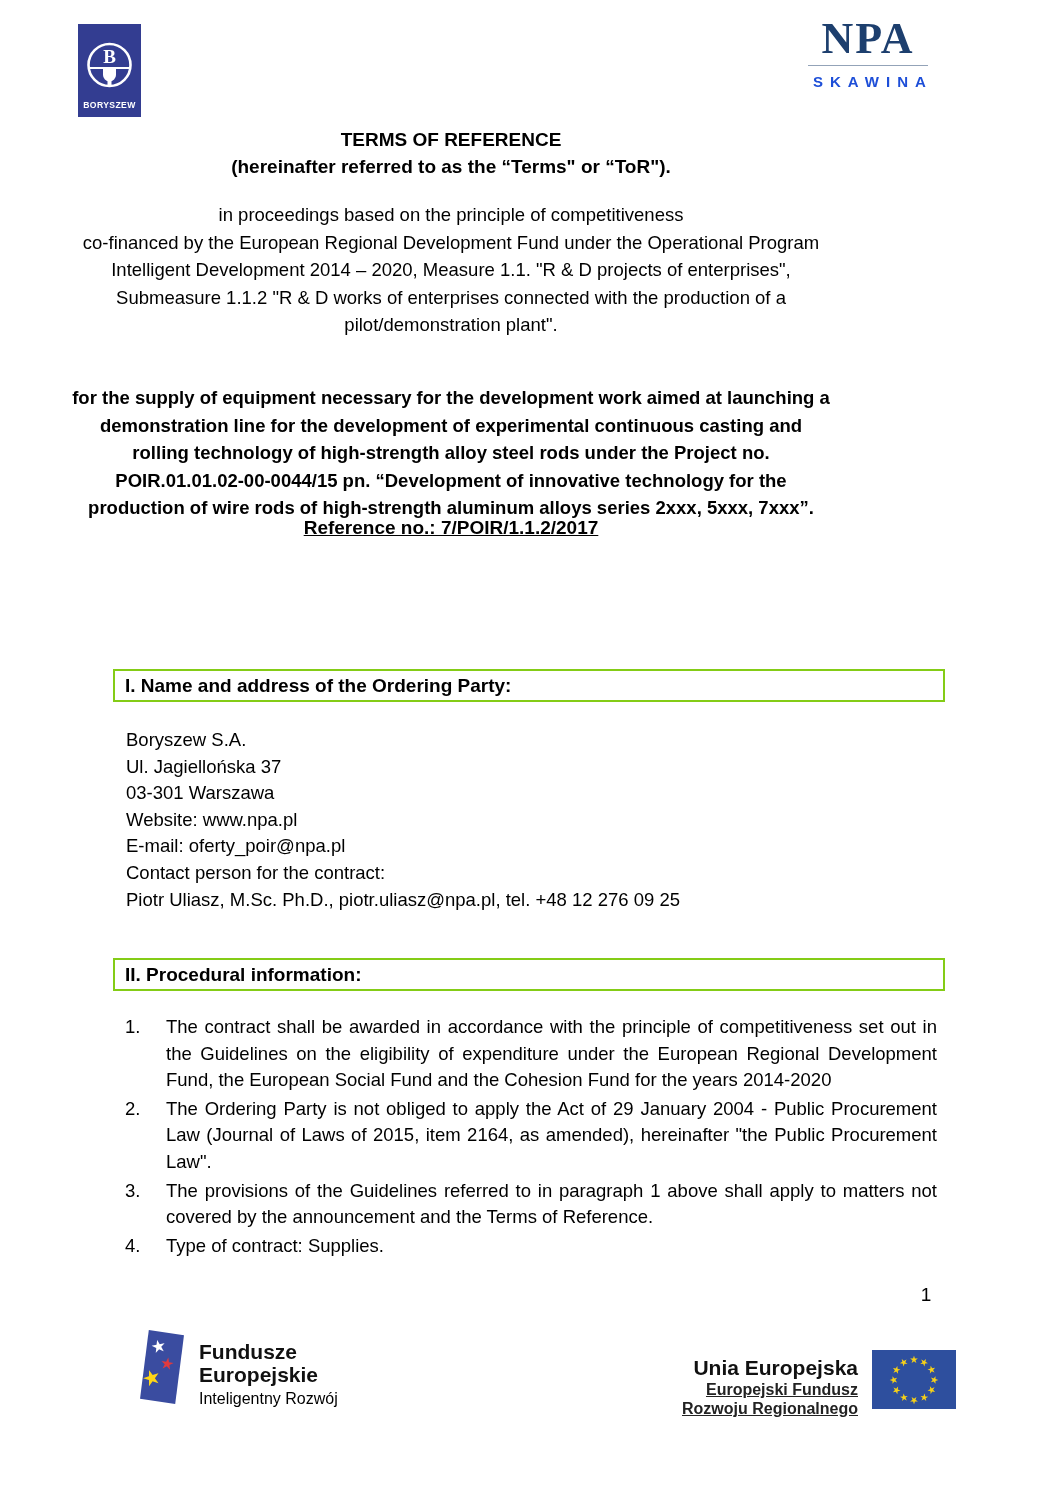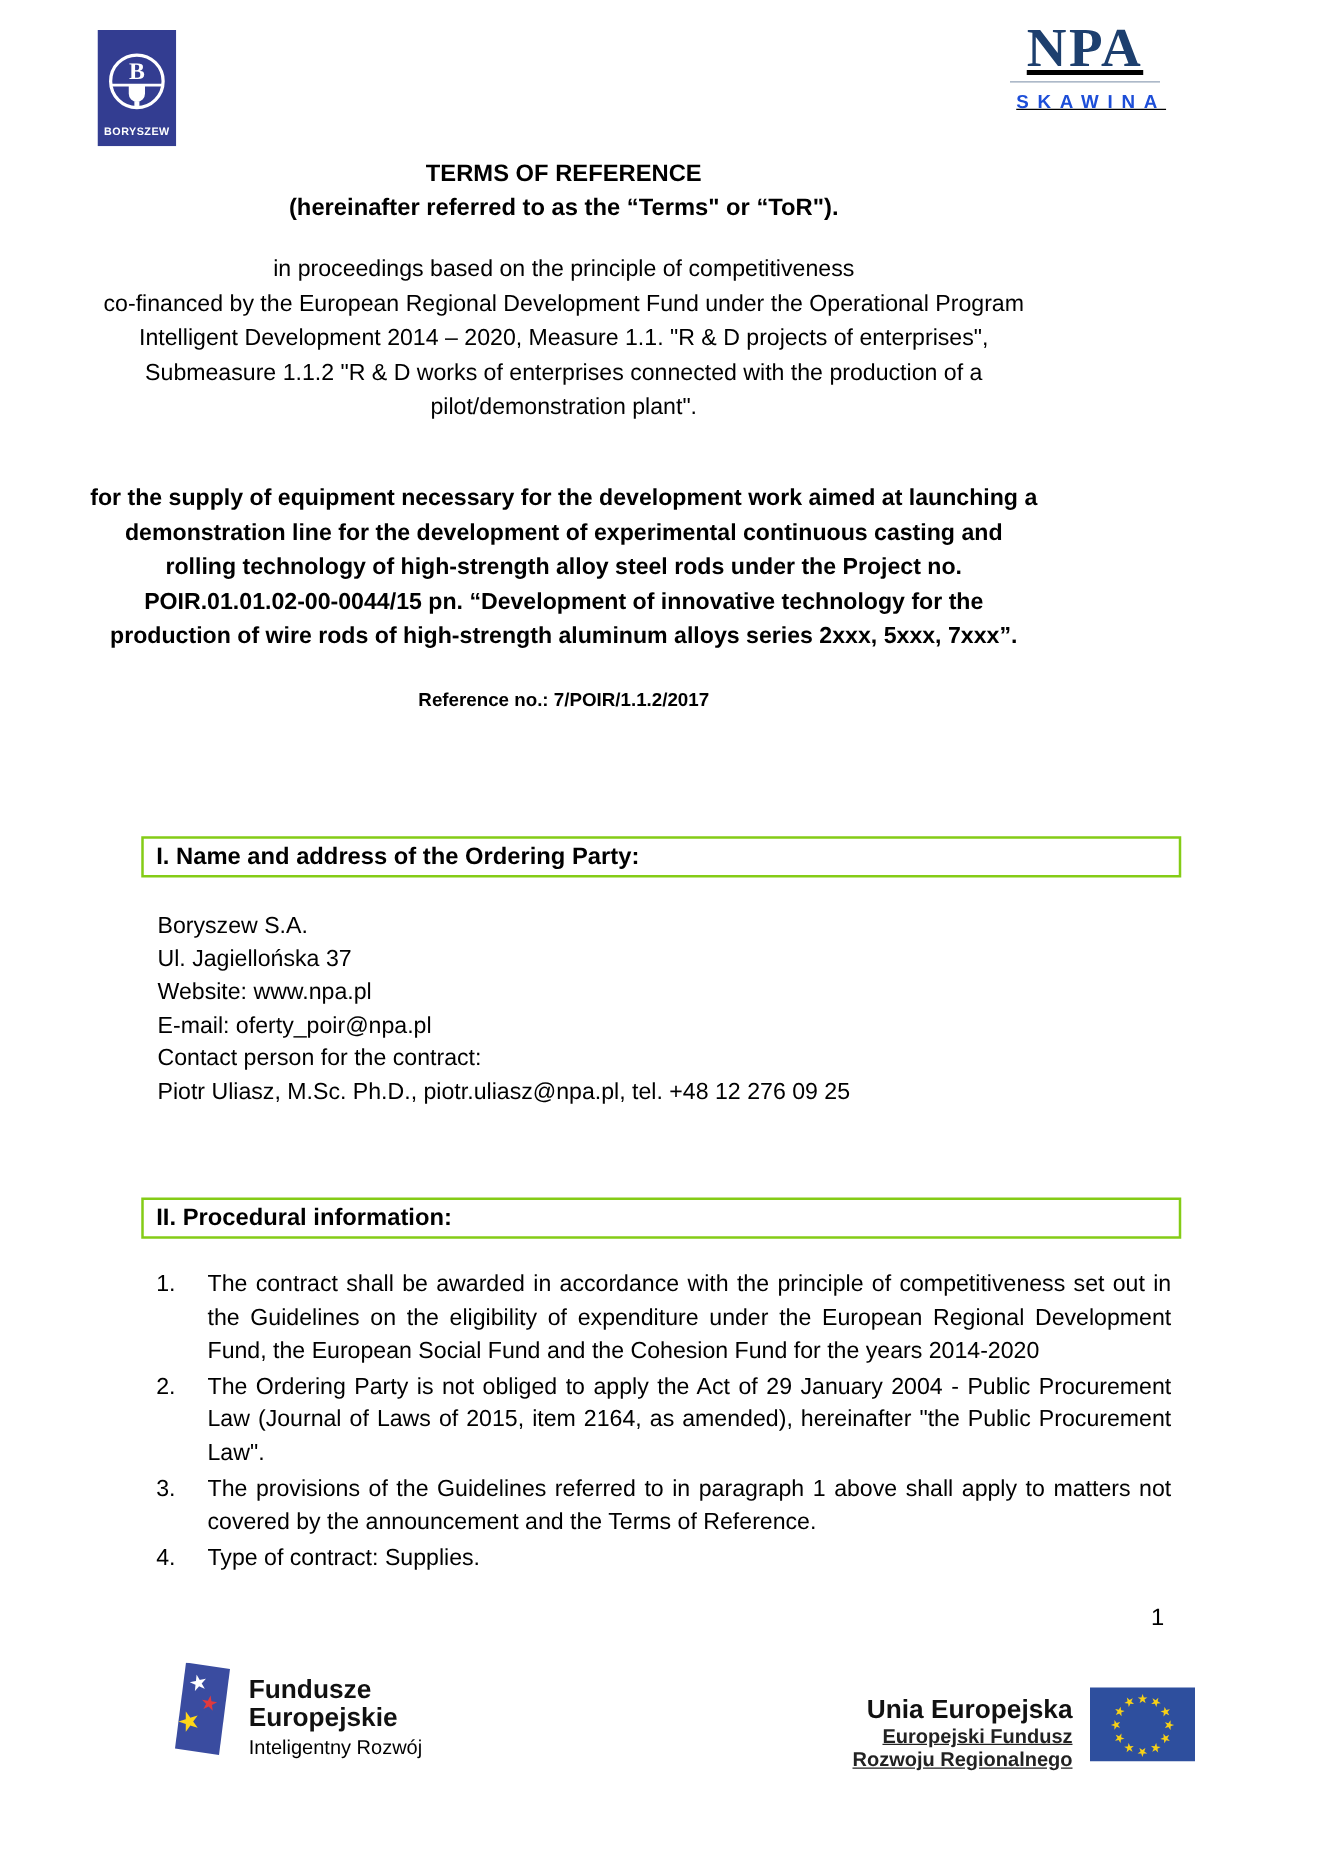--- a/index.html
+++ b/index.html
@@ -2,31 +2,31 @@
 <html><head>
 <meta charset="utf-8">
 <style>
   * { margin:0; padding:0; box-sizing:border-box; }
   html,body { background:#ffffff; }
   body { width:1058px; height:1497px; position:relative; font-family:"Liberation Sans", sans-serif; color:#000; }
   .page { position:relative; width:1058px; height:1497px; background:#fff; overflow:hidden; }
 
   
   .boryszew { position:absolute; left:78px; top:24px; width:63px; height:93px; }
-  .npa { position:absolute; left:806px; top:16px; width:124px; text-align:center;text-decoration:underline; }
+  .npa { position:absolute; left:806px; top:16px; width:124px; text-align:center; }
   .npa-name { font-family:"Liberation Serif", serif; font-weight:bold; font-size:44px; line-height:46px; color:#1d3f6e; letter-spacing:2px; }
   .npa-rule { border:none; border-top:1px solid #93a3b8; margin:3px 2px 7px 2px; }
   .npa-city { font-size:15px; font-weight:bold; color:#1d4ed8; letter-spacing:7px; padding-left:7px; }
 
   
   .centerblock { position:absolute; left:0; width:902px; text-align:center; }
   .title-block { top:126px; font-weight:bold; font-size:19px; line-height:27px; }
   .intro-block { top:201px; font-size:18.5px; line-height:27.5px; }
   .subject-block { top:384px; font-size:18.5px; line-height:27.5px; font-weight:bold; }
-  .reference-block { top:552px; font-size:15px; font-weight:bold; }
+  .reference-block { top:517px; font-size:19px; font-weight:bold; text-decoration:underline; }
 
   
   .section-box { position:absolute; left:113px; width:832px; height:33px; border:2px solid #84cc16;
                  display:flex; align-items:center; padding-left:10px; font-weight:bold; font-size:19px; background:#fff; }
   .section1-box { top:669px; }
   .section2-box { top:958px; }
 
   
   .address { position:absolute; left:126px; top:727px; font-size:18.5px; line-height:26.6px; }
 
@@ -105,20 +105,21 @@
 
   <div class="centerblock reference-block">Reference no.: 7/POIR/1.1.2/2017</div>
 
   <div class="section-box section1-box">
     <span>I. Name and address of the Ordering Party:</span>
   </div>
 
   <div class="address">
     <div>Boryszew S.A.</div>
     <div>Ul. Jagiellońska 37</div>
+    <div>03-301 Warszawa</div>
     <div>Website: www.npa.pl</div>
     <div>E-mail: oferty_poir@npa.pl</div>
     <div>Contact person for the contract:</div>
     <div>Piotr Uliasz, M.Sc. Ph.D., piotr.uliasz@npa.pl, tel. +48 12 276 09 25</div>
   </div>
 
   <div class="section-box section2-box">
     <span>II. Procedural information:</span>
   </div>
 

